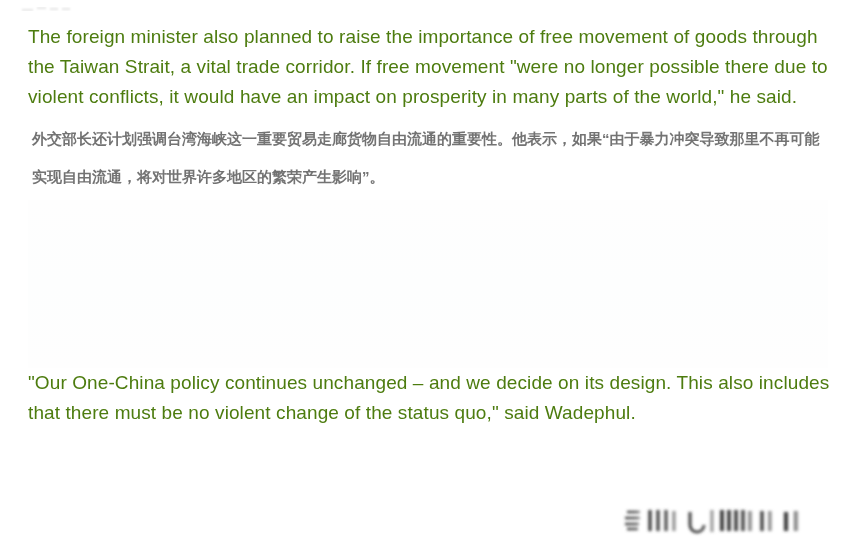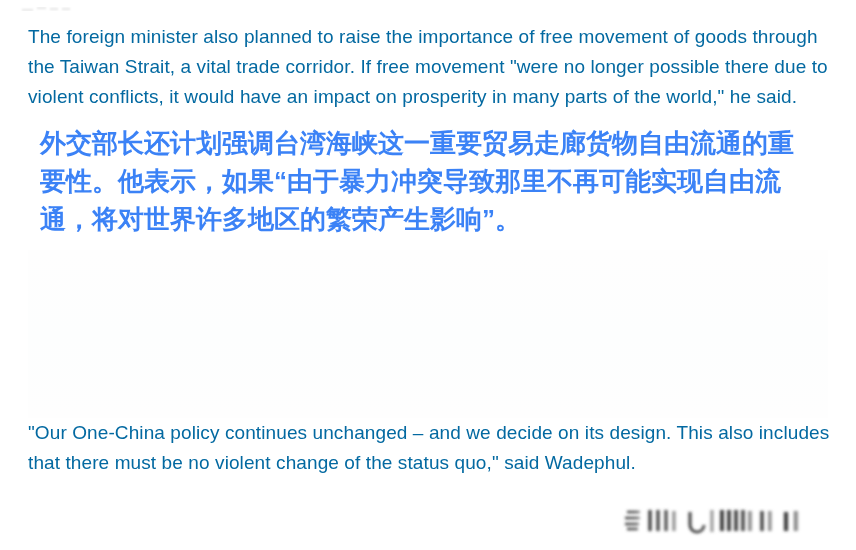--- a/index.html
+++ b/index.html
@@ -13,31 +13,31 @@
     height: 550px;
     background: #ffffff;
     overflow: hidden;
     box-sizing: border-box;
     padding: 22px 26px 0 28px;
     font-family: "Liberation Sans", "DejaVu Sans", sans-serif;
   }
   .p-en {
     font-size: 19px;
     line-height: 30px;
-    color: #0369a1;
+    color: #4d7c0f;
     margin: 0 0 8px 0;
     max-width: 802px;
     letter-spacing: 0.1px;
   }
   .p-zh {
-    font-size: 26px;
+    font-size: 15px;
     line-height: 38px;
     font-weight: 700;
-    color: #3b82f6;
-    margin: 12px;
+    color: #737373;
+    margin: 4px;
     max-width: 804px;
   }
   .p-zh.second {
     margin-top: 9px;
   }
   .faded-gap {
     width: 800px;
     height: 168px;
     background: linear-gradient(180deg, #fefefe 0%, #fdfefe 50%, #fefefe 100%);
   }

